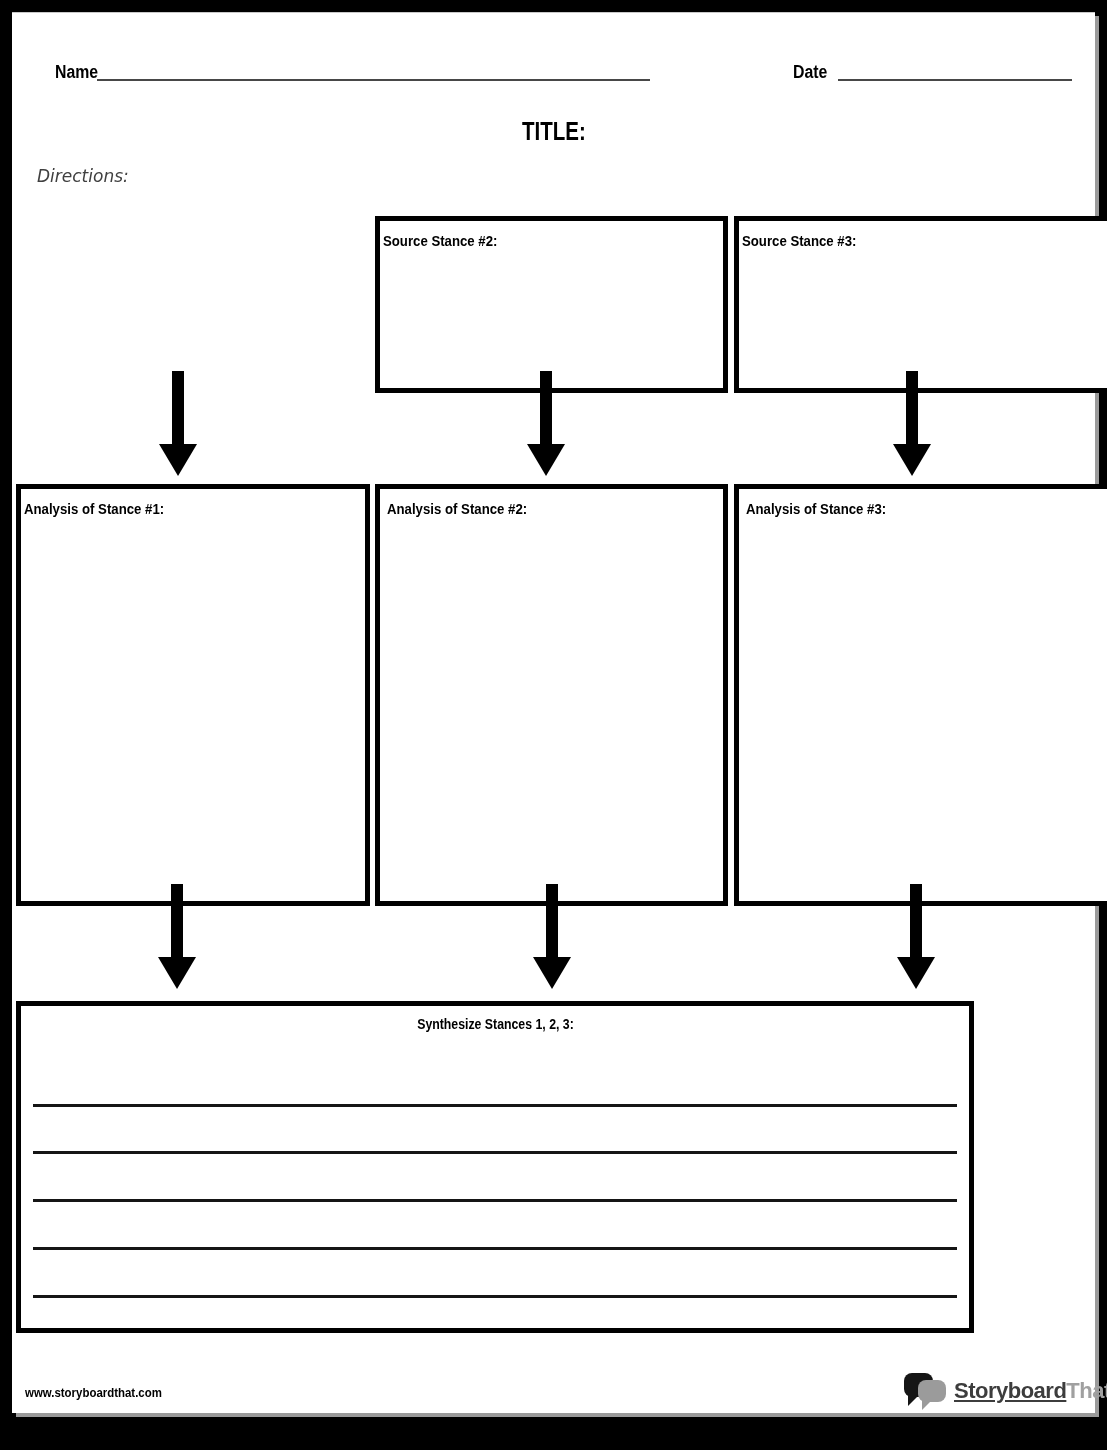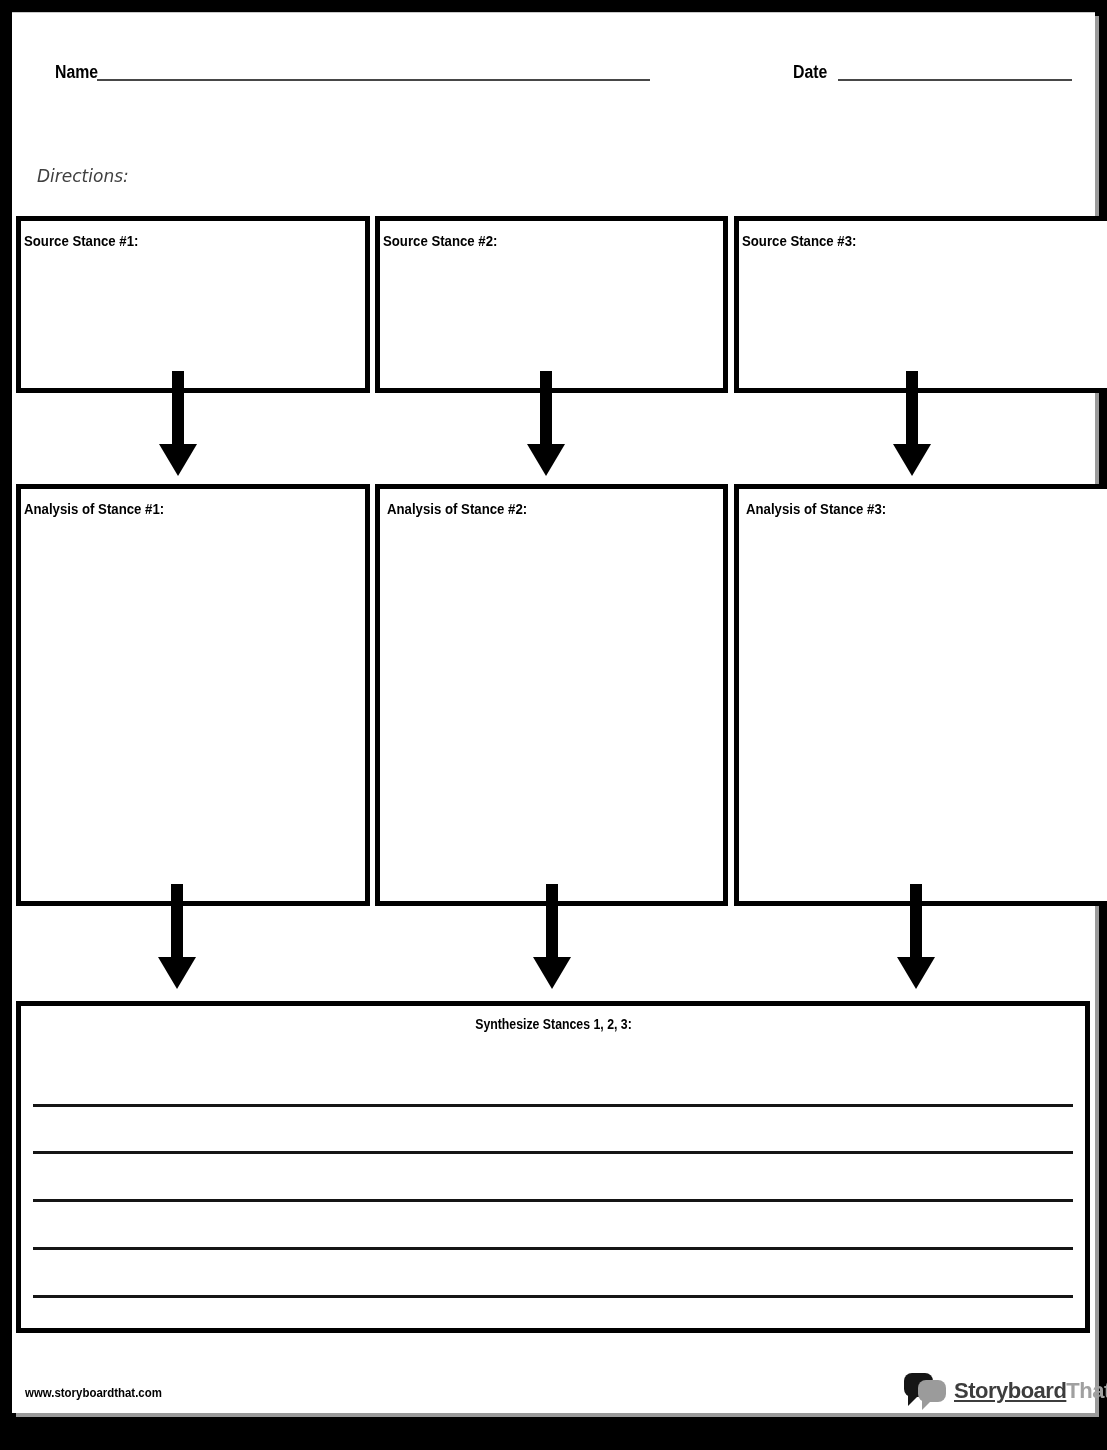--- a/index.html
+++ b/index.html
@@ -47,21 +47,21 @@
   }
 
   .arrow { position:absolute; width:38px; height:105px; z-index:5; }
   .arrow .shaft { position:absolute; left:13px; top:0; width:12px; height:73px; background:#000; }
   .arrow .head  { position:absolute; left:0; top:73px; width:0; height:0;
                   border-left:19px solid transparent; border-right:19px solid transparent;
                   border-top:32px solid #000; }
   .arrow-r1 { top:358px; }
   .arrow-r2 { top:871px; }
 
-  .synth-box { left:4px; top:988px; width:1074px; height:332px; }
+  .synth-box { left:4px; top:988px; width:958px; height:332px; }
   .synth-label { position:absolute; left:0; right:0; top:9px; text-align:center;
                  font-size:15px; font-weight:bold; color:#000; }
   .write-line { position:absolute; left:12px; right:12px; height:0;
                 border-top:3px solid #151515; }
 
   .footer-url { left:13px; top:1372px; font-size:13px; font-weight:bold; color:#000; }
 
   .logo { left:892px; top:1354px; height:48px; display:flex; align-items:center; }
   .logo-icon { position:relative; width:48px; height:42px; }
   .bubble-black { position:absolute; left:0; top:3px; width:29px; height:24px;
@@ -84,28 +84,28 @@
   <span class="abs gothic hdr-label" style="left:43px; top:49px;">
     <span class="cond">Name</span>
   </span>
   <div class="abs rule" style="left:85px; top:66px; width:553px;"></div>
 
   <span class="abs gothic hdr-label" style="left:781px; top:49px;">
     <span class="cond">Date</span>
   </span>
   <div class="abs rule" style="left:826px; top:66px; width:234px;"></div>
 
+  <div class="abs gothic title-wrap">
+    <span class="cond-center">TITLE:</span>
+  </div>
 
   <div class="abs directions">
     <span>Directions:</span>
   </div>
 
-  <div class="wbox row-source col1">
-    <span class="box-label"><span class="cond">Source Stance #1:</span></span>
-  </div>
   <div class="wbox row-source col2">
     <span class="box-label"><span class="cond">Source Stance #2:</span></span>
   </div>
   <div class="wbox row-source col3">
     <span class="box-label"><span class="cond">Source Stance #3:</span></span>
   </div>
 
   <div class="arrow arrow-r1" style="left:147px;">
       <div class="shaft"></div>
       <div class="head"></div>

